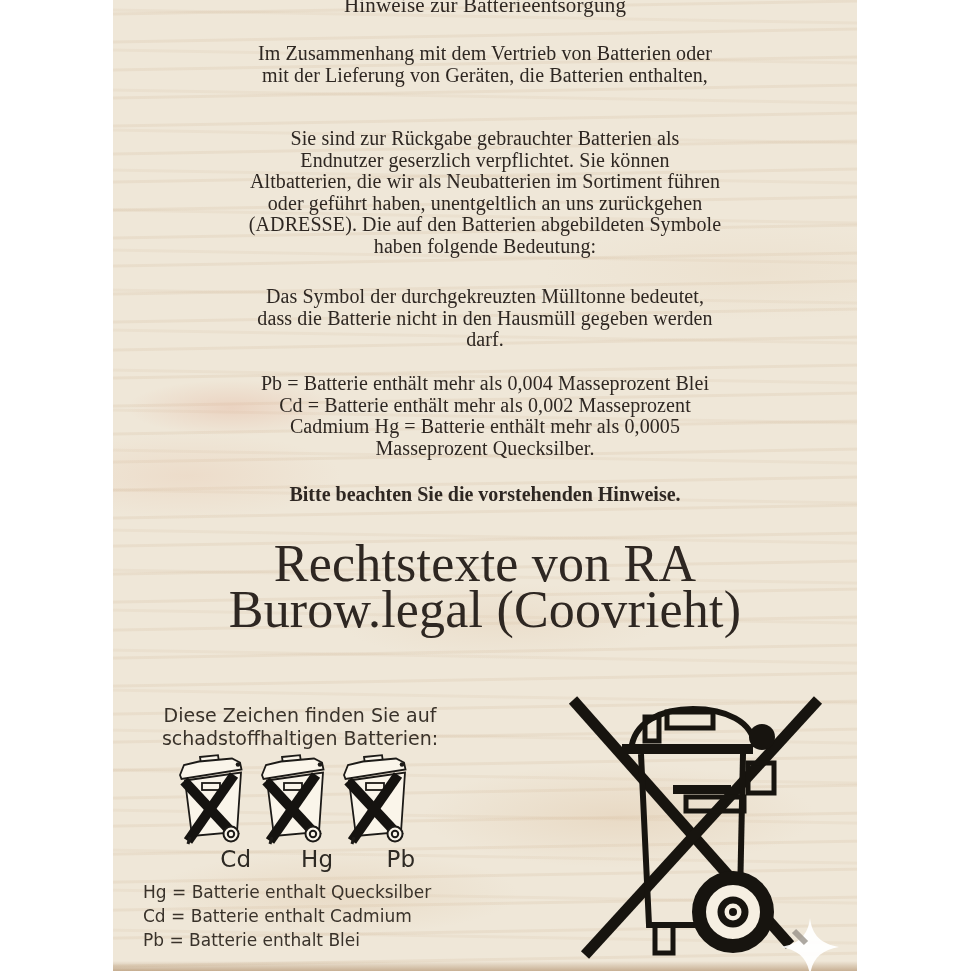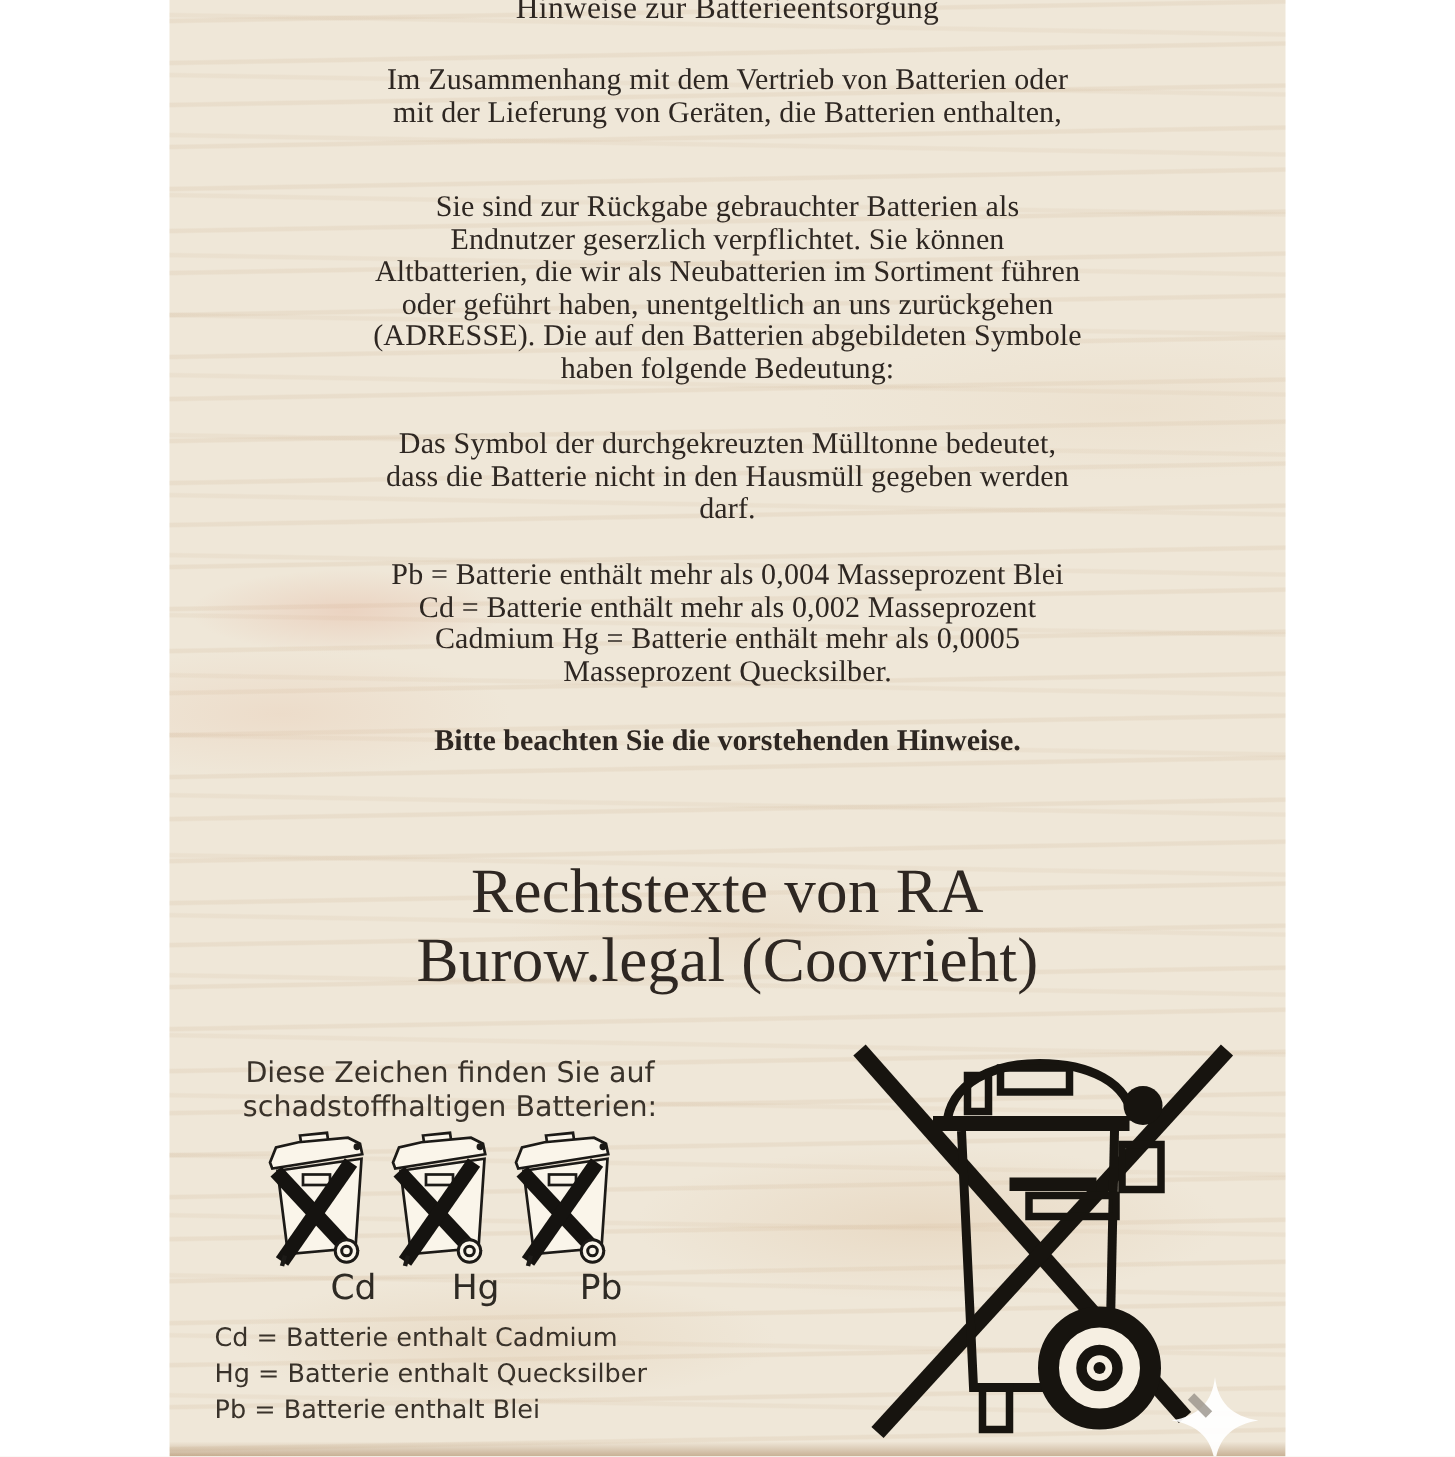--- a/index.html
+++ b/index.html
@@ -23,21 +23,21 @@
   .paper::after{
     content:"";position:absolute;left:0;right:0;bottom:0;height:10px;
     background:linear-gradient(to bottom, rgba(174,140,100,0), rgba(167,131,92,.55));
   }
   .serif{color:#2e2722;}
   .abs{position:absolute;left:0;width:100%;text-align:center;}
   .title{top:-7px;font-size:21px;line-height:24px;letter-spacing:.2px;}
   .para{font-size:20px;line-height:21.5px;letter-spacing:.1px;}
   .p1{top:43px}.p2{top:128px}.p3{top:286px}.p4{top:373px}
   .closing{top:483px;font-size:20px;font-weight:bold;}
-  .heading{top:541px;font-size:42px;line-height:46px;letter-spacing:.2px;margin-top:31px;}
+  .heading{top:541px;font-size:52px;line-height:46px;letter-spacing:.2px;}
   .sans{font-family:"DejaVu Sans",sans-serif;color:#39322a;}
   .intro{position:absolute;top:704px;left:26px;width:322px;text-align:center;
          font-size:19px;line-height:23px;}
   .bins-row{position:absolute;top:754px;left:62px;display:flex;gap:6px;}
   .bin{width:76px;text-align:center;}
   .bin svg{width:76px;height:91px;display:block;}
   .bin-label{font-family:"DejaVu Sans",sans-serif;font-size:23px;line-height:28px;
              color:#2e2a24;margin-top:0;text-align:right;}
   .legend{position:absolute;top:880px;left:30px;font-size:17px;line-height:24px;
           text-align:left;}
@@ -153,22 +153,22 @@
             <circle cx="56" cy="80" r="7.5"></circle>
             <circle cx="56" cy="80" r="3.2" fill="none"></circle>
             <line x1="15" y1="83" x2="13" y2="90" stroke-width="3"></line>
           </g>
         </svg>
         <div class="bin-label">Pb</div>
       </div>
     </div>
 
     <div class="legend sans">
+        <div>Hg = Batterie enthalt Quecksilber</div>
         <div>Cd = Batterie enthalt Cadmium</div>
-        <div>Hg = Batterie enthalt Quecksilber</div>
         <div>Pb = Batterie enthalt Blei</div>
       </div>
 
     <div class="bigbin">
       <svg viewBox="0 0 290 272">
         <g stroke="#17140f" stroke-width="11">
           <line x1="20" y1="7" x2="237" y2="252"></line>
           <line x1="265" y1="7" x2="32" y2="262"></line>
         </g>
         <g stroke="#17140f" fill="none">

